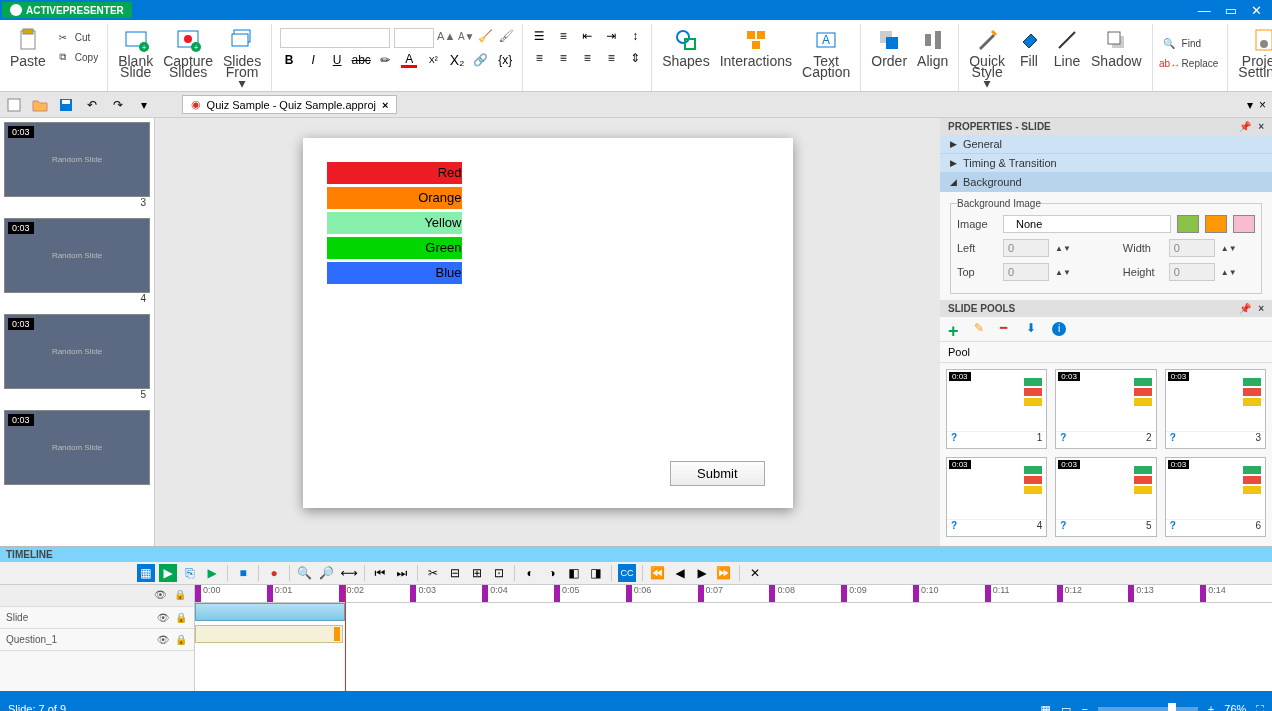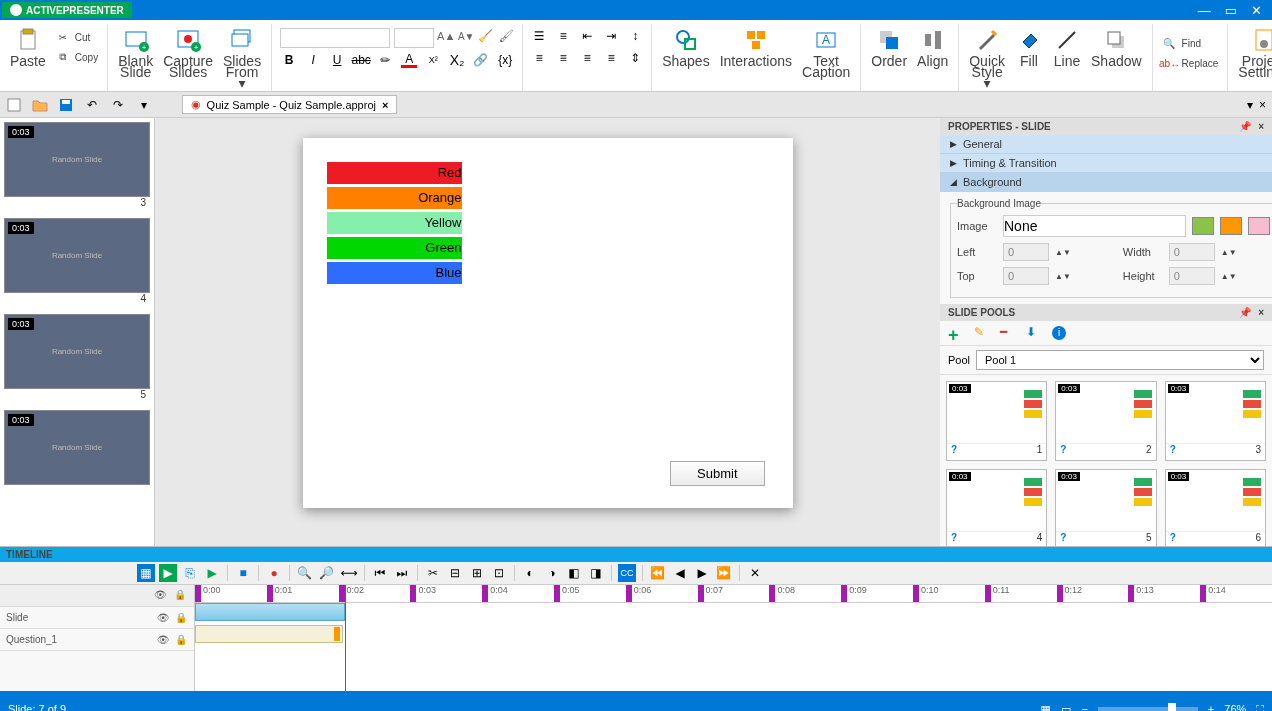--- a/index.html
+++ b/index.html
@@ -52,39 +52,39 @@
 
 .sidepane { width: 332px; background: #f8f8f8; display:flex; flex-direction:column; }
 .pane-header { background: #e0e0e0; padding: 3px 8px; font-size: 10px; font-weight: bold; color: #444; display:flex; align-items:center;}
 .pane-header-icons { margin-left:auto; display:flex; gap:6px;}
 .acc-row { background: #cde3f5; padding: 3px 10px; font-size: 11px; color: #333; cursor:pointer; display:flex; align-items:center; gap:6px; border-bottom:1px solid #b8d4ec;}
 .acc-row.open { background: #b8d4ec; }
 .acc-arrow { font-size: 9px; }
 .bg-section { padding: 6px 10px; font-size: 11px; color: #444;}
 .field-row { display:flex; align-items:center; gap:6px; margin-bottom:6px;}
 .field-label { width:40px;}
-.field-input { flex:1; border:1px solid #ccc; background:#eee; padding:2px 0; font-size:14px;}
+.field-input { flex:1; border:1px solid #ccc; background:#eee; padding:2px 12px; font-size:11px;}
 .num-input { width: 46px; border:1px solid #ccc; background:#eee; padding:2px 4px; font-size:11px; color:#888;}
 .color-swatch { width:22px; height:18px; border:1px solid #888;}
 
 .pool-toolbar { padding: 4px 8px; display:flex; gap:10px; align-items:center; border-bottom:1px solid #ddd;}
 .pool-icon { width:16px; height:16px; cursor:pointer;}
 .pool-select-row { padding: 4px 8px; display:flex; align-items:center; gap:6px; font-size:11px; border-bottom:1px solid #ddd;}
 .pool-select { flex:1; border:1px solid #aaa; padding:2px 4px; font-size:11px; background:white;}
 .pool-grid { padding: 6px; display:grid; grid-template-columns: repeat(3, 1fr); gap: 8px; overflow-y:auto;}
 .pool-thumb { border:1px solid #bbb; background:white; height:80px; position:relative; cursor:pointer;}
 .pool-thumb-inner{ height:62px; background:white; border-bottom:1px solid #eee; position:relative; overflow:hidden;}
 .pool-time { position:absolute; top:2px; left:2px; background:black; color:white; font-size:8px; padding:0 3px;}
 .pool-footer { display:flex; justify-content:space-between; padding:0 4px; font-size:10px; align-items:center;}
 .pool-q { color:#0078d7; font-weight:bold;}
 .pool-num { color:#333;}
 
 
 .timeline { height: 145px; background: #f8f8f8; border-top: 1px solid #bbb; display:flex; flex-direction:column;}
-.tl-header { background:#0ea5e9; padding:2px 6px; font-size:10px; font-weight:bold; color:#444;}
+.tl-header { background:#7dd3fc; padding:2px 6px; font-size:10px; font-weight:bold; color:#444;}
 .tl-toolbar { display:flex; align-items:center; gap:4px; padding:2px 4px; border-bottom:1px solid #ccc; background:#f0f0f0;}
 .tl-btn { width:18px; height:18px; display:flex; align-items:center; justify-content:center; cursor:pointer; font-size:12px;}
 .tl-sep { width:1px; height:16px; background:#ccc; margin:0 2px;}
 .tl-body { display:flex; flex:1;}
 .tl-tracks { width:195px; border-right:1px solid #ccc;}
 .tl-track-row { height:22px; border-bottom:1px solid #ddd; display:flex; align-items:center; padding:0 6px; font-size:10px; color:#555; gap:6px;}
 .tl-track-row.header {background:#eee; justify-content:flex-end;}
 .tl-canvas { flex:1; position:relative; background:white;}
 .tl-ruler { height:18px; border-bottom:1px solid #ccc; display:flex; font-size:9px; color:#666;}
 .tl-tick { flex:1; border-left:6px solid #a21caf; padding-left:2px;}
@@ -479,21 +479,20 @@
     </div>
     <div class="pool-toolbar">
       <span class="pool-icon" style="color:#00a651;font-size:18px;font-weight:bold;">+</span>
       <span class="pool-icon" style="color:#ff9800;">✎</span>
       <span class="pool-icon" style="color:#d93025;">━</span>
       <span class="pool-icon" style="color:#0078d7;">⬇</span>
       <span class="pool-icon"><span style="background:#0078d7;color:white;border-radius:50%;width:14px;height:14px;display:inline-flex;align-items:center;justify-content:center;font-size:10px;">i</span></span>
     </div>
     <div class="pool-select-row">
       <span>Pool</span>
-      <select class="pool-select"><option>Pool 1</option></select>
     </div>
     <div class="pool-grid" id="pool-grid">
         <div class="pool-thumb">
           <div class="pool-thumb-inner">
             <div class="pool-time">0:03</div>
             <div class="mini-box mini-grn" style="right:4px;top:8px;width:18px;height:8px;"></div>
             <div class="mini-box mini-red" style="right:4px;top:18px;width:18px;height:8px;"></div>
             <div class="mini-box mini-yel" style="right:4px;top:28px;width:18px;height:8px;"></div>
           </div>
           <div class="pool-footer">

